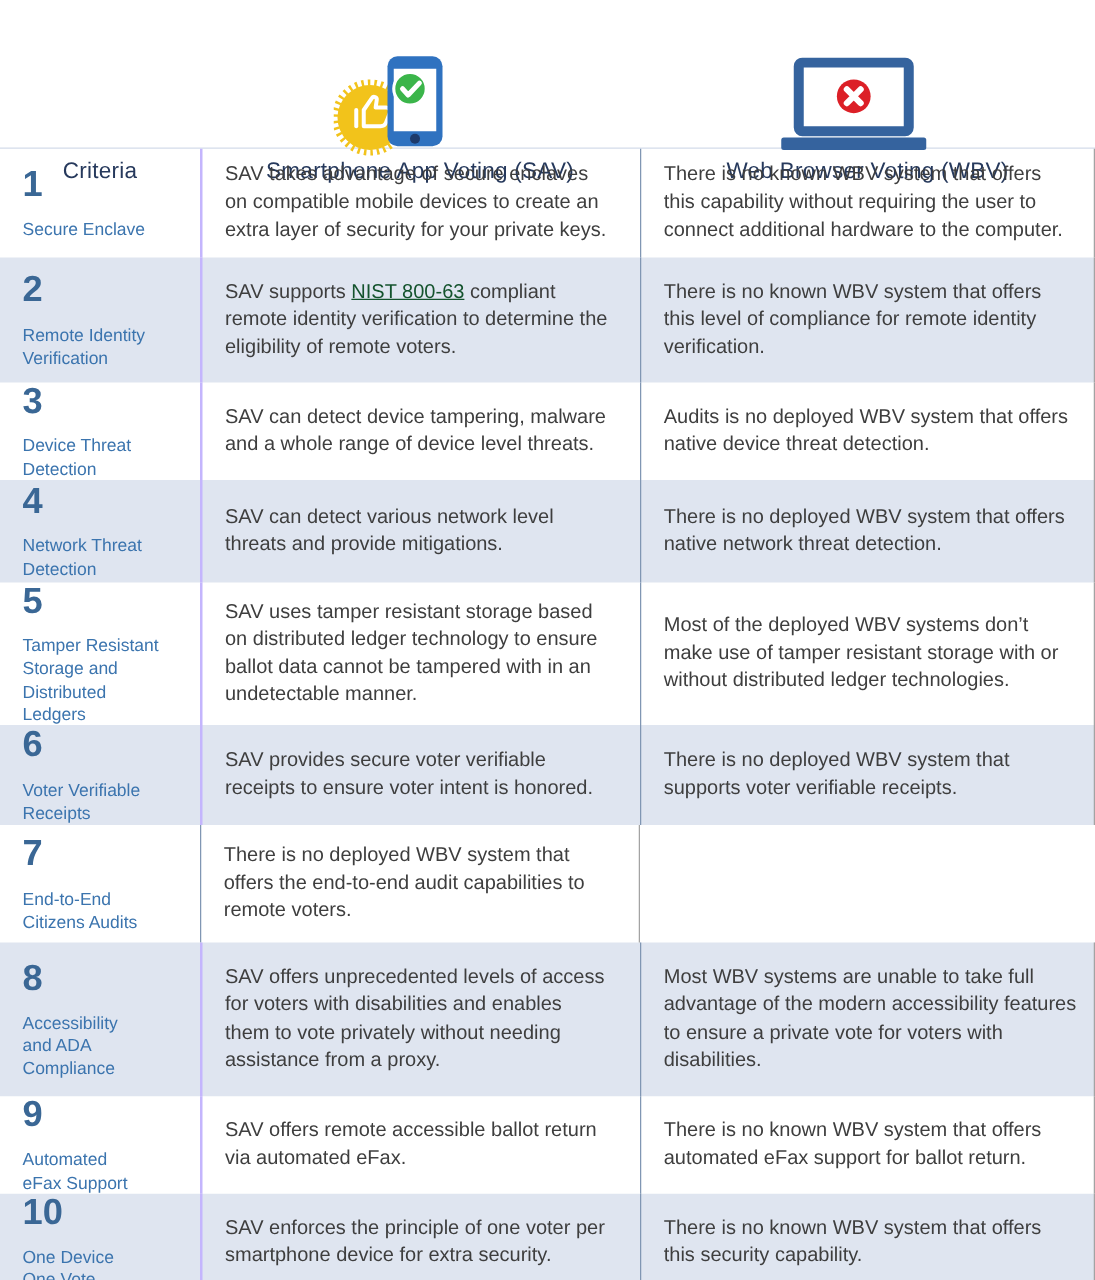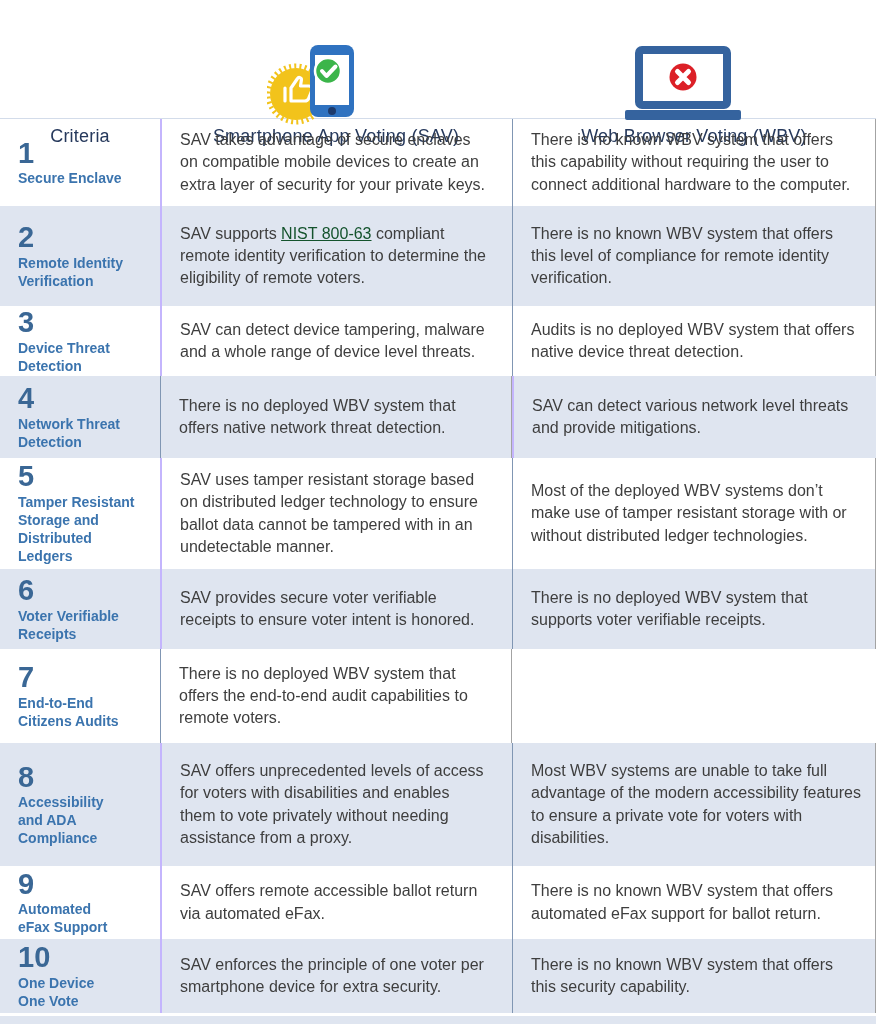--- a/index.html
+++ b/index.html
@@ -16,21 +16,21 @@
 
   
   .tbl{border-top:1px solid #d3dcea;}
   .row{display:grid;grid-template-columns:160px 352px 364px;}
   .row.alt{background:#dfe5f0;}
   .cell{display:flex;align-items:center;box-sizing:border-box;}
   .c-criteria{padding-left:18px;}
   .c-sav{border-left:2px solid #c4b5fd;padding:10px 24px 10px 18px;}
   .c-wbv{border-left:1px solid #8096b3;border-right:1px solid #a3a3a3;padding:10px 14px 10px 18px;}
   .num{font-size:29px;font-weight:bold;color:#3a6795;line-height:1.05;}
-  .crit-label{font-size:14px;font-weight:bold;color:#3b74ae;line-height:1.3;white-space:pre-line;margin-top:1px;max-width:128px;}
+  .crit-label{font-size:14px;font-weight:normal;color:#3b74ae;line-height:1.3;white-space:pre-line;margin-top:11px;max-width:128px;}
   p.body{margin:0;font-size:16px;line-height:1.38;color:#3e3e3e;}
   a.nist{color:#14532d;text-decoration:underline;cursor:pointer;}
 
   .footer-strip{margin-top:3px;height:9px;background:#dfe5f0;}
 </style>
 </head>
 <body>
 
 <div class="page">
 
@@ -132,25 +132,25 @@
         </div>
       </div>
       <div class="row alt" style="min-height: 82px;">
         <div class="cell c-criteria">
           <div>
             <div class="num">4</div>
             <div class="crit-label">Network Threat
 Detection</div>
           </div>
         </div>
+        <div class="cell c-sav">
+          <p class="body">SAV can detect various network level threats and provide mitigations.</p>
+        </div>
         <div class="cell c-wbv">
           <p class="body">There is no deployed WBV system that offers native network threat detection.</p>
-        </div>
-        <div class="cell c-sav">
-          <p class="body">SAV can detect various network level threats and provide mitigations.</p>
         </div>
       </div>
       <div class="row" style="min-height: 111px;">
         <div class="cell c-criteria">
           <div>
             <div class="num">5</div>
             <div class="crit-label">Tamper Resistant
 Storage and
 Distributed
 Ledgers</div>

